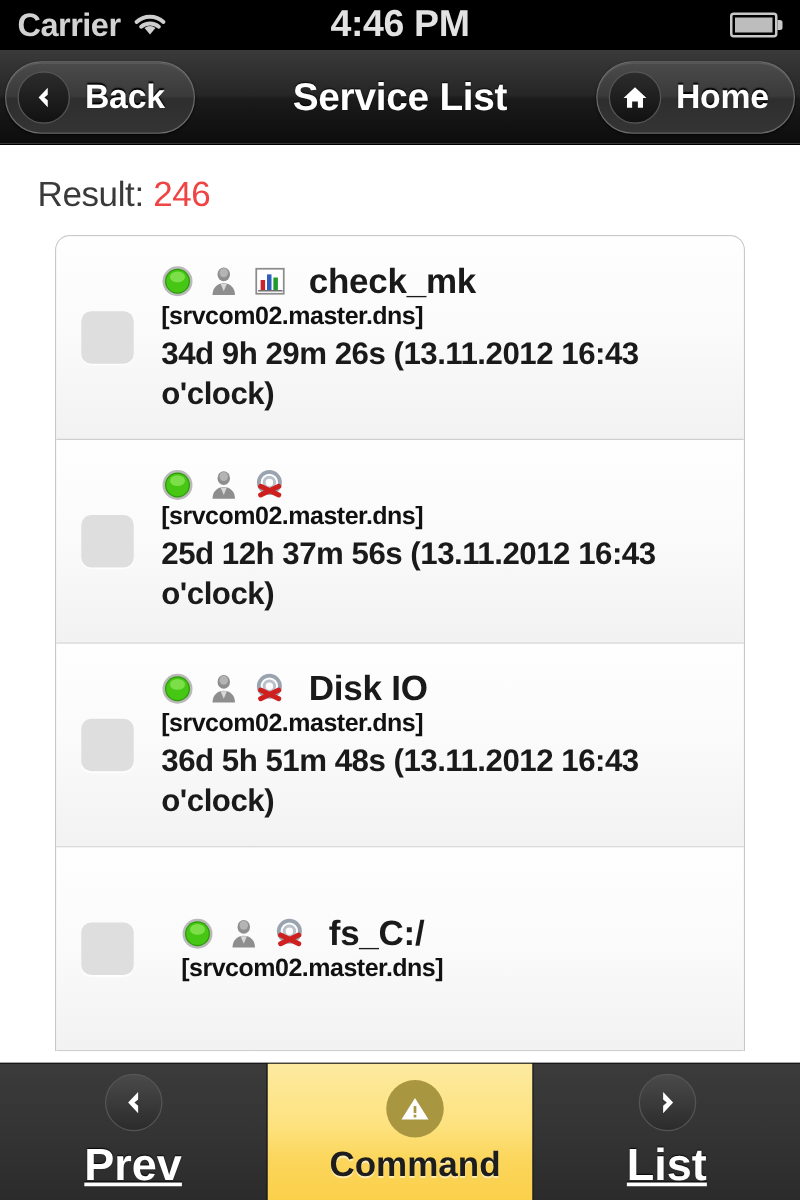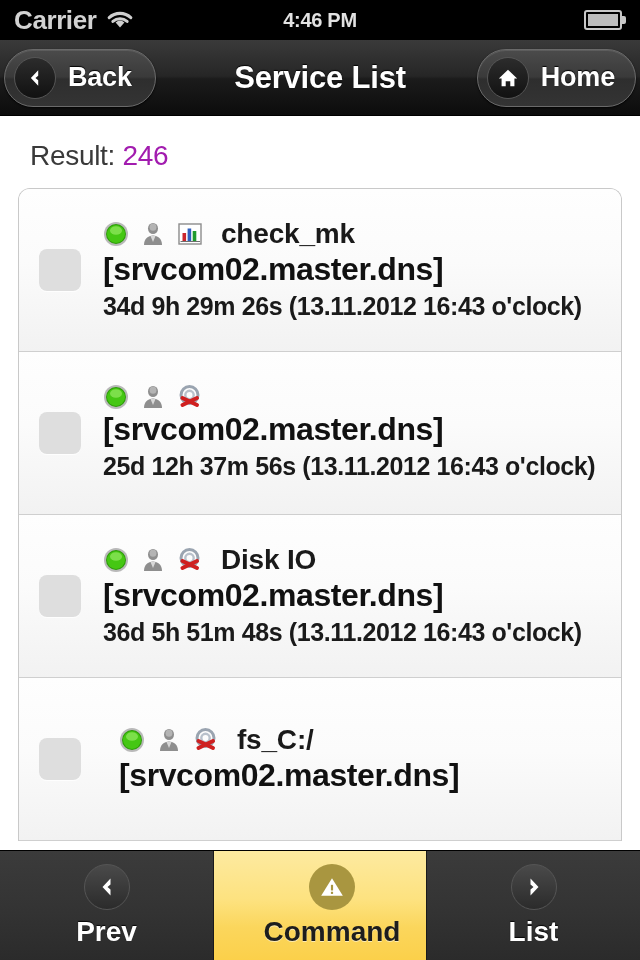--- a/index.html
+++ b/index.html
@@ -23,21 +23,21 @@
   }
   .sb-left{ display:flex; align-items:center; gap:10px; }
   .sb-carrier{
     color:#d2d2d2; font-size:26px; font-weight:bold; letter-spacing:-0.4px;
     line-height:1;
   }
   .wifi{ width:28px; height:20px; position:relative; display:block; }
   .sb-time{
     position:absolute; left:0; right:0; top:0; bottom:0;
     display:flex; align-items:center; justify-content:center;
-    color:#e2e2e2; font-size:20px; font-weight:bold; letter-spacing:-0.3px;
+    color:#e2e2e2; font-size:30px; font-weight:bold; letter-spacing:-0.3px;
     pointer-events:none;
   }
   .sb-right{ margin-left:auto; display:flex; align-items:center; }
   .battery{ width:42px; height:20px; position:relative; }
   .battery .shell{
     position:absolute; left:0; top:0; width:38px; height:20px;
     border:2px solid #c8c8c8; border-radius:3px; background:transparent;
   }
   .battery .fill{
     position:absolute; left:4px; top:4px; width:30px; height:12px; background:#bdbdbd;
@@ -88,24 +88,24 @@
   }
 
   
   .content{
     flex:1 1 auto; background:#fff; position:relative; overflow:hidden;
   }
   .result-line{
     padding:24px 0 16px 30px;
     font-size:28px; color:#3a3a3a; letter-spacing:-0.3px;
   }
-  .result-line .rv{ color:#a21caf;text-align:center; }
+  .result-line .rv{ color:#ef4444;text-align:center; }
 
   .list-wrap{
-    margin:0 18px;
+    margin:0 44px;
     border:1px solid #c9c9c9;
     border-bottom:none;
     border-radius:12px 12px 0 0;
     overflow:hidden;
     background:#fafafa;
   }
   .row{
     position:relative;
     display:flex; align-items:center;
     min-height:163px;
@@ -124,21 +124,21 @@
     cursor:pointer;
   }
   .row-body{ flex:1 1 auto; min-width:0; }
   .row-head{ display:flex; align-items:center; gap:11px; margin-bottom:1px; }
   .icon{ width:26px; height:26px; flex:0 0 26px; display:block; }
   .svc-name{
     font-size:28px; font-weight:bold; color:#1a1a1a;
     margin-left:7px; letter-spacing:-0.2px; white-space:nowrap;
   }
   .host{
-    font-size:32px; font-weight:bold; color:#111;
+    font-size:20px; font-weight:bold; color:#111;
     letter-spacing:-0.4px; line-height:1.18;
   }
   .dur{
     font-size:25px; font-weight:bold; color:#1a1a1a;
     line-height:1.28; letter-spacing:-0.4px; margin-top:2px;
   }
 
   
   .toolbar{
     height:110px; flex:0 0 110px;
@@ -151,22 +151,23 @@
     display:flex; flex-direction:column; align-items:center; justify-content:center;
     gap:6px;
     cursor:pointer;
     position:relative;
   }
   .tb-dark{
     background:linear-gradient(to bottom,#3b3b3b 0%,#343434 50%,#2b2b2b 100%);
     color:#fff;
   }
   .tb-dark .tb-lbl{
-    color:#fff; font-size:28px; font-weight:bold;
+    color:#fff; font-size:36px; font-weight:bold;
     text-shadow:0 -1px 1px rgba(0,0,0,0.9);
+    text-decoration:underline;
   }
   .tb-accent{
     flex:0 0 214px;
     background:linear-gradient(to bottom,#fdeaa0 0%,#fde27f 45%,#fbd65c 70%,#fbd04a 100%);
     border-left:1px solid #1a1a1a;
     border-right:1px solid #1a1a1a;
     padding-left:24px;
   }
   .tb-accent .tb-lbl{
     color:#1d1d1d; font-size:28px; font-weight:bold;

